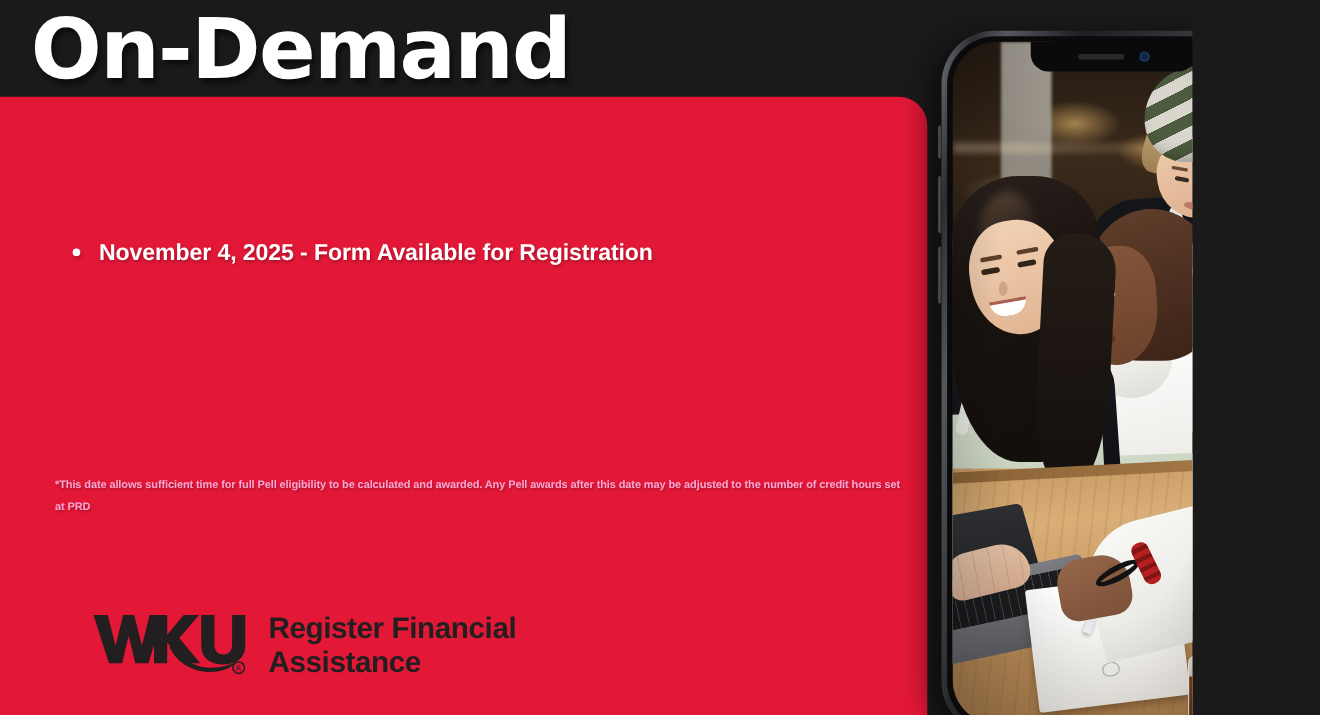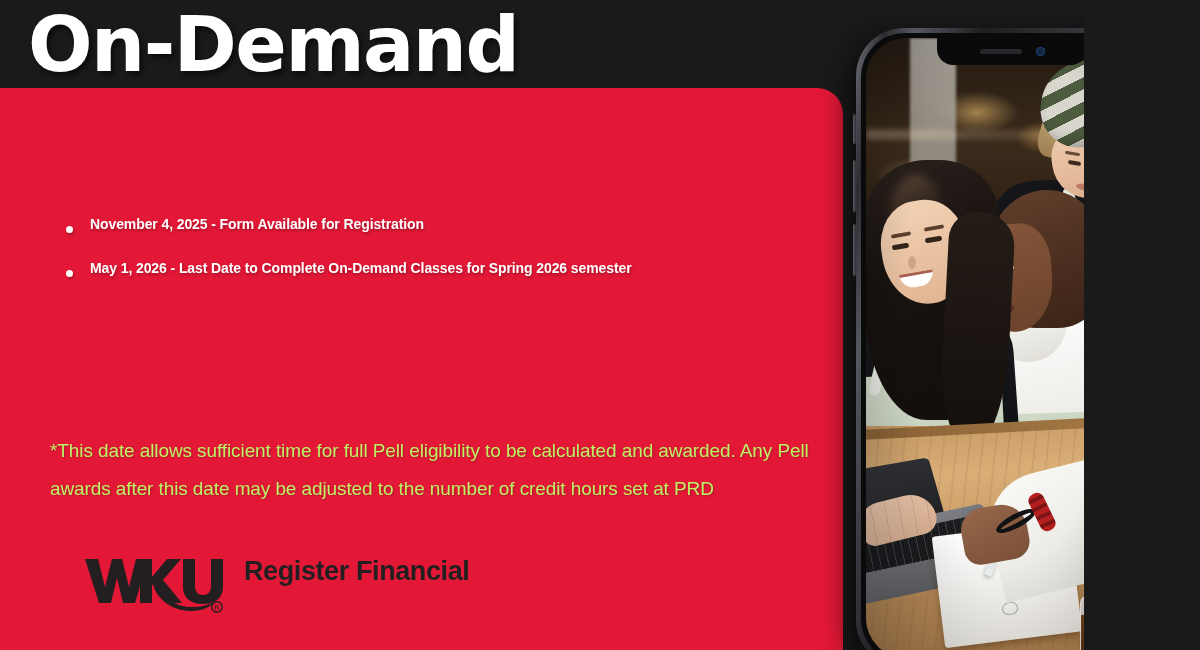--- a/index.html
+++ b/index.html
@@ -57,33 +57,33 @@
     width:7px; height:7px;
     border-radius:50%;
     background:#ffffff;
     margin:12px 17px 0 0;
     box-shadow:1px 2px 3px rgba(0,0,0,0.25);
   }
   .bullet-text {
     color:#ffffff;
     font-family:"Liberation Sans", sans-serif;
     font-weight:bold;
-    font-size:14px;
+    font-size:21px;
     line-height:1.55;
     letter-spacing:-0.1px;
     text-shadow:1px 2px 3px rgba(0,0,0,0.28);
   }
 
   
   .footnote {
     position:absolute; left:50px; top:432px; width:772px;
-    color:#bef264;
+    color:#f9a8d4;
     font-family:"Liberation Sans", sans-serif;
-    font-weight:normal;
-    font-size:19px;
+    font-weight:bold;
+    font-size:10px;
     line-height:2.0;
     letter-spacing:-0.1px;
     text-shadow:1px 1px 2px rgba(0,0,0,0.22);
     z-index:6;
   }
 
   
   .logo-lockup {
     position:absolute; left:84px; top:552px;
     display:flex; align-items:flex-start;
@@ -472,24 +472,20 @@
 
   <div class="headline">
     <span class="line line1">On-Demand</span>
   </div>
 
   <div class="bullets">
     <div class="bullet-row">
       <span class="bullet-dot"></span>
       <span class="bullet-text">November 4, 2025 - Form Available for Registration</span>
     </div>
-    <div class="bullet-row">
-      <span class="bullet-dot"></span>
-      <span class="bullet-text">May 1, 2026 - Last Date to Complete On-Demand Classes for Spring 2026 semester</span>
-    </div>
   </div>
 
   <div class="footnote">*This date allows sufficient time for full Pell eligibility to be calculated and awarded. Any Pell awards after this date may be adjusted to the number of credit hours set at PRD</div>
 
   <div class="logo-lockup">
     <div class="wku-mark">
       <svg viewBox="0 0 142 66" width="142" height="66" aria-hidden="true">
         <g fill="#231f20">
 
           <path d="M1 7 h13 l7 28 l7 -28 h10 l7 28 l7 -28 h12 l-13 44 h-12 l-6 -25 l-6 25 h-12 z"></path>
@@ -502,20 +498,21 @@
         </g>
         <g>
           <circle cx="133" cy="55" r="5.2" fill="none" stroke="#231f20" stroke-width="1.4"></circle>
           <text x="133" y="58" font-family="DejaVu Sans, sans-serif" font-size="7" fill="#231f20" text-anchor="middle">R</text>
         </g>
       </svg>
     </div>
     <div class="logo-divider"></div>
     <div class="logo-words">
       <span>Register Financial</span>
+      <span>Assistance</span>
     </div>
   </div>
 
   <div class="phone">
     <div class="btn-side btn-power"></div>
     <div class="btn-side btn-vol-up"></div>
     <div class="btn-side btn-vol-dn"></div>
     <div class="btn-side btn-mute"></div>
 
     <div class="phone-inner">

